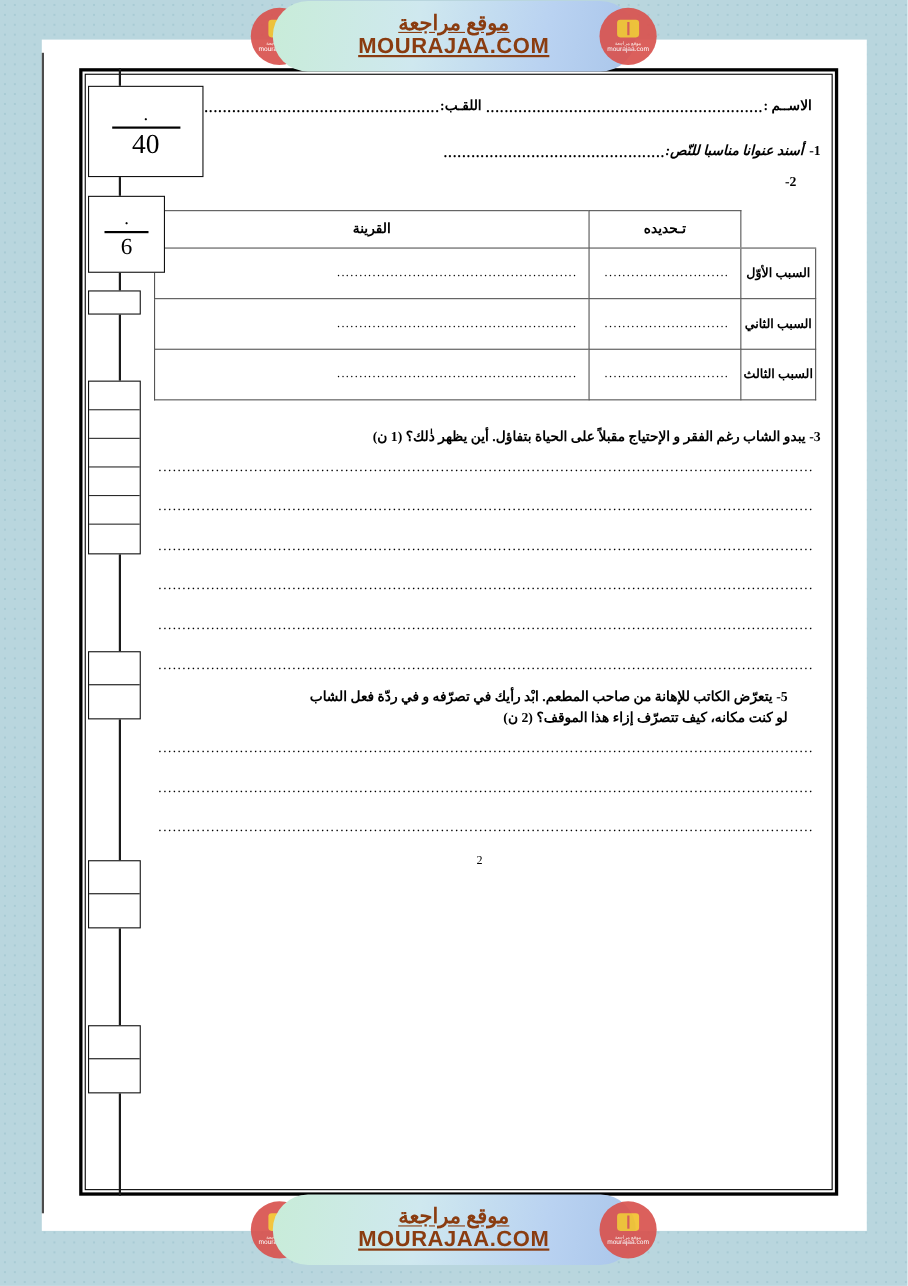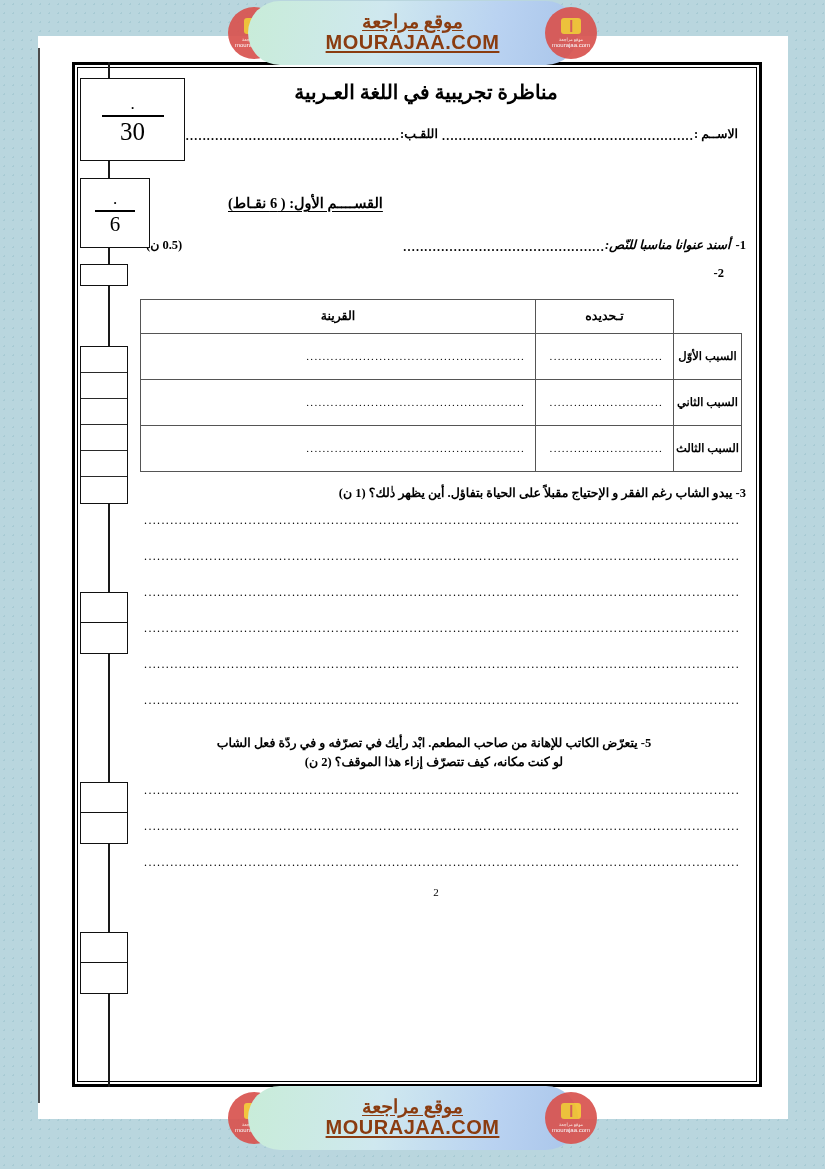--- a/index.html
+++ b/index.html
@@ -228,23 +228,23 @@
   .ansline{
     margin:0 14px 0 24px;
     height:36px;
     overflow:hidden;
     white-space:nowrap;
     font-size:12px;
     letter-spacing:1.35px;
     color:#000;
     line-height:36px;
   }
-  .q3{ margin-top:12px; padding:0 8px 0 22px; }
+  .q3{ margin-top:24px; padding:0 8px 0 22px; }
   .q4{ margin-top:8px; padding:0 8px 0 22px; text-align:center;}
-  .q5{ margin-top:16px; padding:0 38px 0 34px; text-align:center;}
+  .q5{ margin-top:2px; padding:0 38px 0 34px; }
   .q5 .l2{ display:block; }
   .pagenum{
     margin-top:6px;
     text-align:center;
     font-size:11px;
     font-weight:normal;
     color:#000;
   }
 
   
@@ -313,21 +313,21 @@
 
 <div class="frame">
   <div class="frame-inner"></div>
 </div>
 <div class="col-divider"></div>
 
 <div class="score-box big-box">
   <div class="fraction">
     <span class="num">.</span>
     <span class="bar"></span>
-    <span class="den">30</span>
+    <span class="den">40</span>
   </div>
 </div>
 
 <div class="score-box mid-box">
   <div class="fraction">
     <span class="num">.</span>
     <span class="bar"></span>
     <span class="den">6</span>
   </div>
 </div>
@@ -351,32 +351,28 @@
   <div class="cell"></div>
   <div class="cell"></div>
 </div>
 <div class="pair-stack pair-c">
   <div class="cell"></div>
   <div class="cell"></div>
 </div>
 
 <div class="content">
 
-  <div class="title">مناظرة تجريبية في اللغة العـربية</div>
 
   <div class="idline">
     <span class="lbl">الاســم :</span>
     <span class="dots-fill">............................................................</span>
     <span class="lbl">اللقـب:</span>
     <span class="dots-fill">............................................................</span>
   </div>
 
-  <div class="section-head">
-    <span>القســــم الأول: ( 6 نقـاط)</span>
-  </div>
 
   <div class="q q1">
     <span class="num">1-</span>
     <span class="txt">أسند عنوانا مناسبا للنّص:</span>
     <span class="dots-fill">................................................</span>
     <span class="mark">(0.5 ن)</span>
   </div>
 
   <div class="q q2">
     <span class="num">2-</span>

